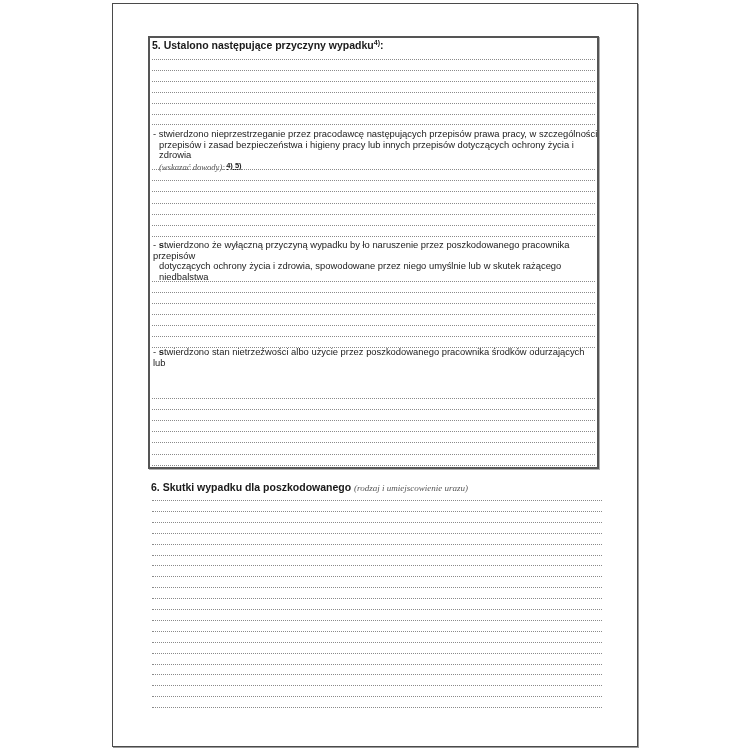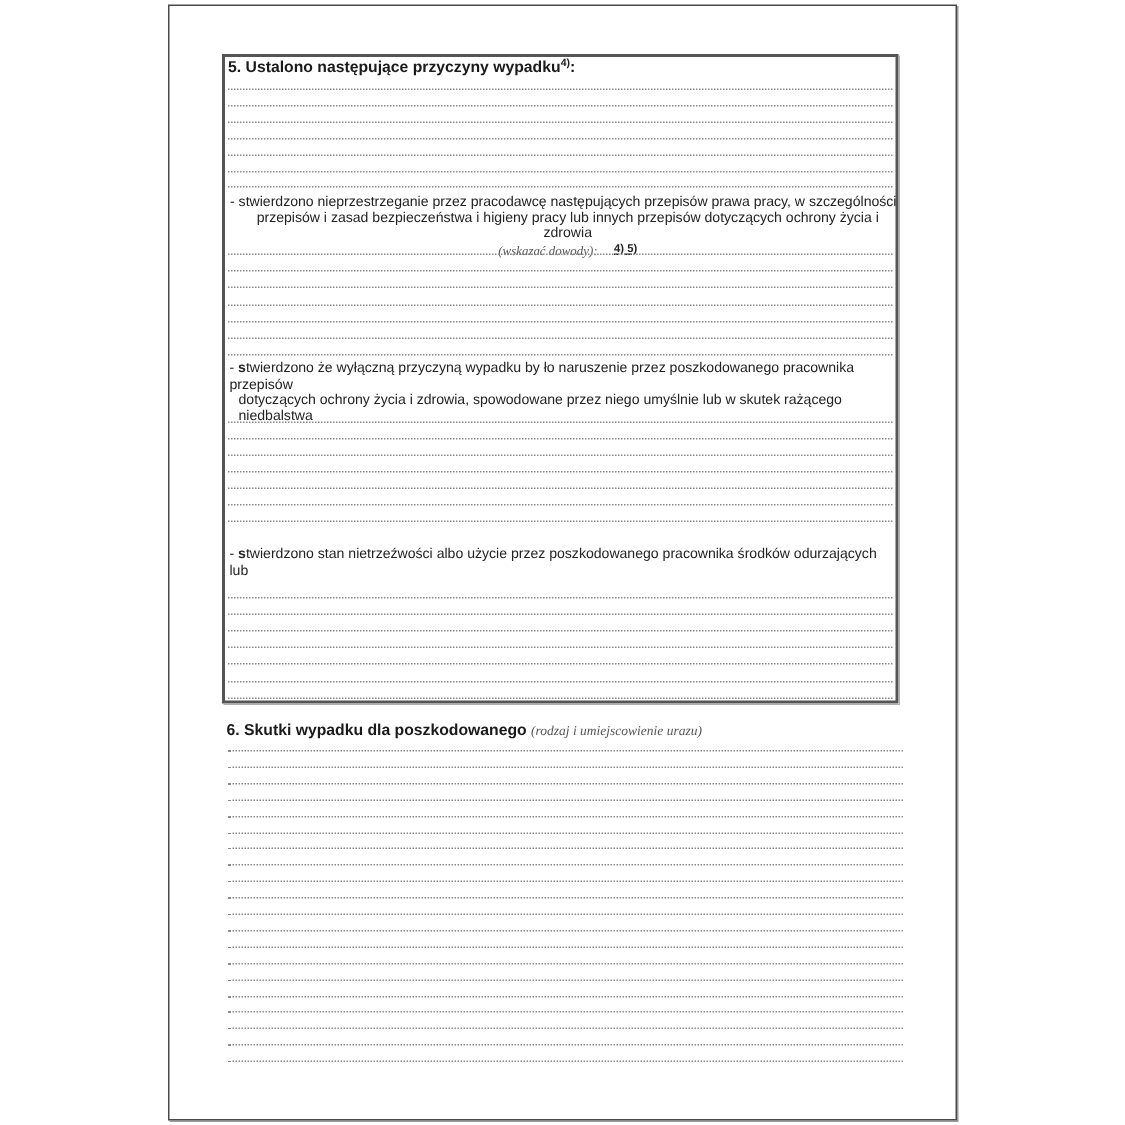--- a/index.html
+++ b/index.html
@@ -24,55 +24,55 @@
   .hint {
     font-family: "Liberation Serif", serif; font-style: italic; font-weight: normal;
     font-size: 9px; color: #555;
   }
   .para {
     position: absolute; font-size: 9.4px; line-height: 10.6px; color: #222;
   }
   .para .first-s { font-weight: bold; }
   .para .indent { display: block; padding-left: 6px; }
   .para .hint { font-size: 8.6px; line-height: 10px; }
-  .para .ref { font-weight: bold; font-size: 7.5px; vertical-align: 2px; margin-left: 11px; text-decoration: underline; }
+  .para .ref { font-weight: bold; font-size: 7.5px; vertical-align: 2px; margin-left: 1px; text-decoration: underline; }
   .dots {
     position: absolute; height: 0;
     border-top: 1px dotted #8a8a8a;
   }
   .lines-block { position: absolute; }
 </style>
 </head>
 <body>
 
 <div class="page"></div>
 
 <div class="box5"></div>
 
 <div class="heading" style="left:152px; top:39px;">
   <span>5.</span>
   <span>Ustalono następujące przyczyny wypadku</span><sup>4)</sup><span>:</span>
 </div>
 
 <div id="s5-intro-lines" class="lines-block"></div>
 
-<div class="para" style="left:153px; top:129px; width:445px;text-align:center;">
+<div class="para" style="left:153px; top:129px; width:445px;">
   <span>- </span><span>stwierdzono nieprzestrzeganie przez pracodawcę następujących przepisów prawa pracy, w szczególności</span>
   <span class="indent">przepisów i zasad bezpieczeństwa i higieny pracy lub innych przepisów dotyczących ochrony życia i zdrowia</span>
   <span class="indent"><span class="hint">(wskazać dowody):</span><span class="ref">4) 5)</span></span>
 </div>
 <div id="p1-lines" class="lines-block"></div>
 
 <div class="para" style="left:153px; top:240px; width:445px;">
   <span>- </span><span class="first-s">s</span><span>twierdzono że wyłączną przyczyną wypadku by ło naruszenie przez poszkodowanego pracownika przepisów</span>
   <span class="indent">dotyczących ochrony życia i zdrowia, spowodowane przez niego umyślnie lub w skutek rażącego niedbalstwa</span>
 </div>
 <div id="p2-lines" class="lines-block"></div>
 
-<div class="para" style="left:153px; top:364px; width:445px;">
+<div class="para" style="left:153px; top:347px; width:445px;">
   <span>- </span><span class="first-s">s</span><span>twierdzono stan nietrzeźwości albo użycie przez poszkodowanego pracownika środków odurzających lub</span>
 </div>
 <div id="p3-lines" class="lines-block"></div>
 
 <div class="heading" style="left:151px; top:481px;">
   <span>6.</span>
   <span>Skutki wypadku dla poszkodowanego</span>
   <span class="hint">(rodzaj i umiejscowienie urazu)</span>
 </div>
 <div id="s6-lines" class="lines-block"></div>

